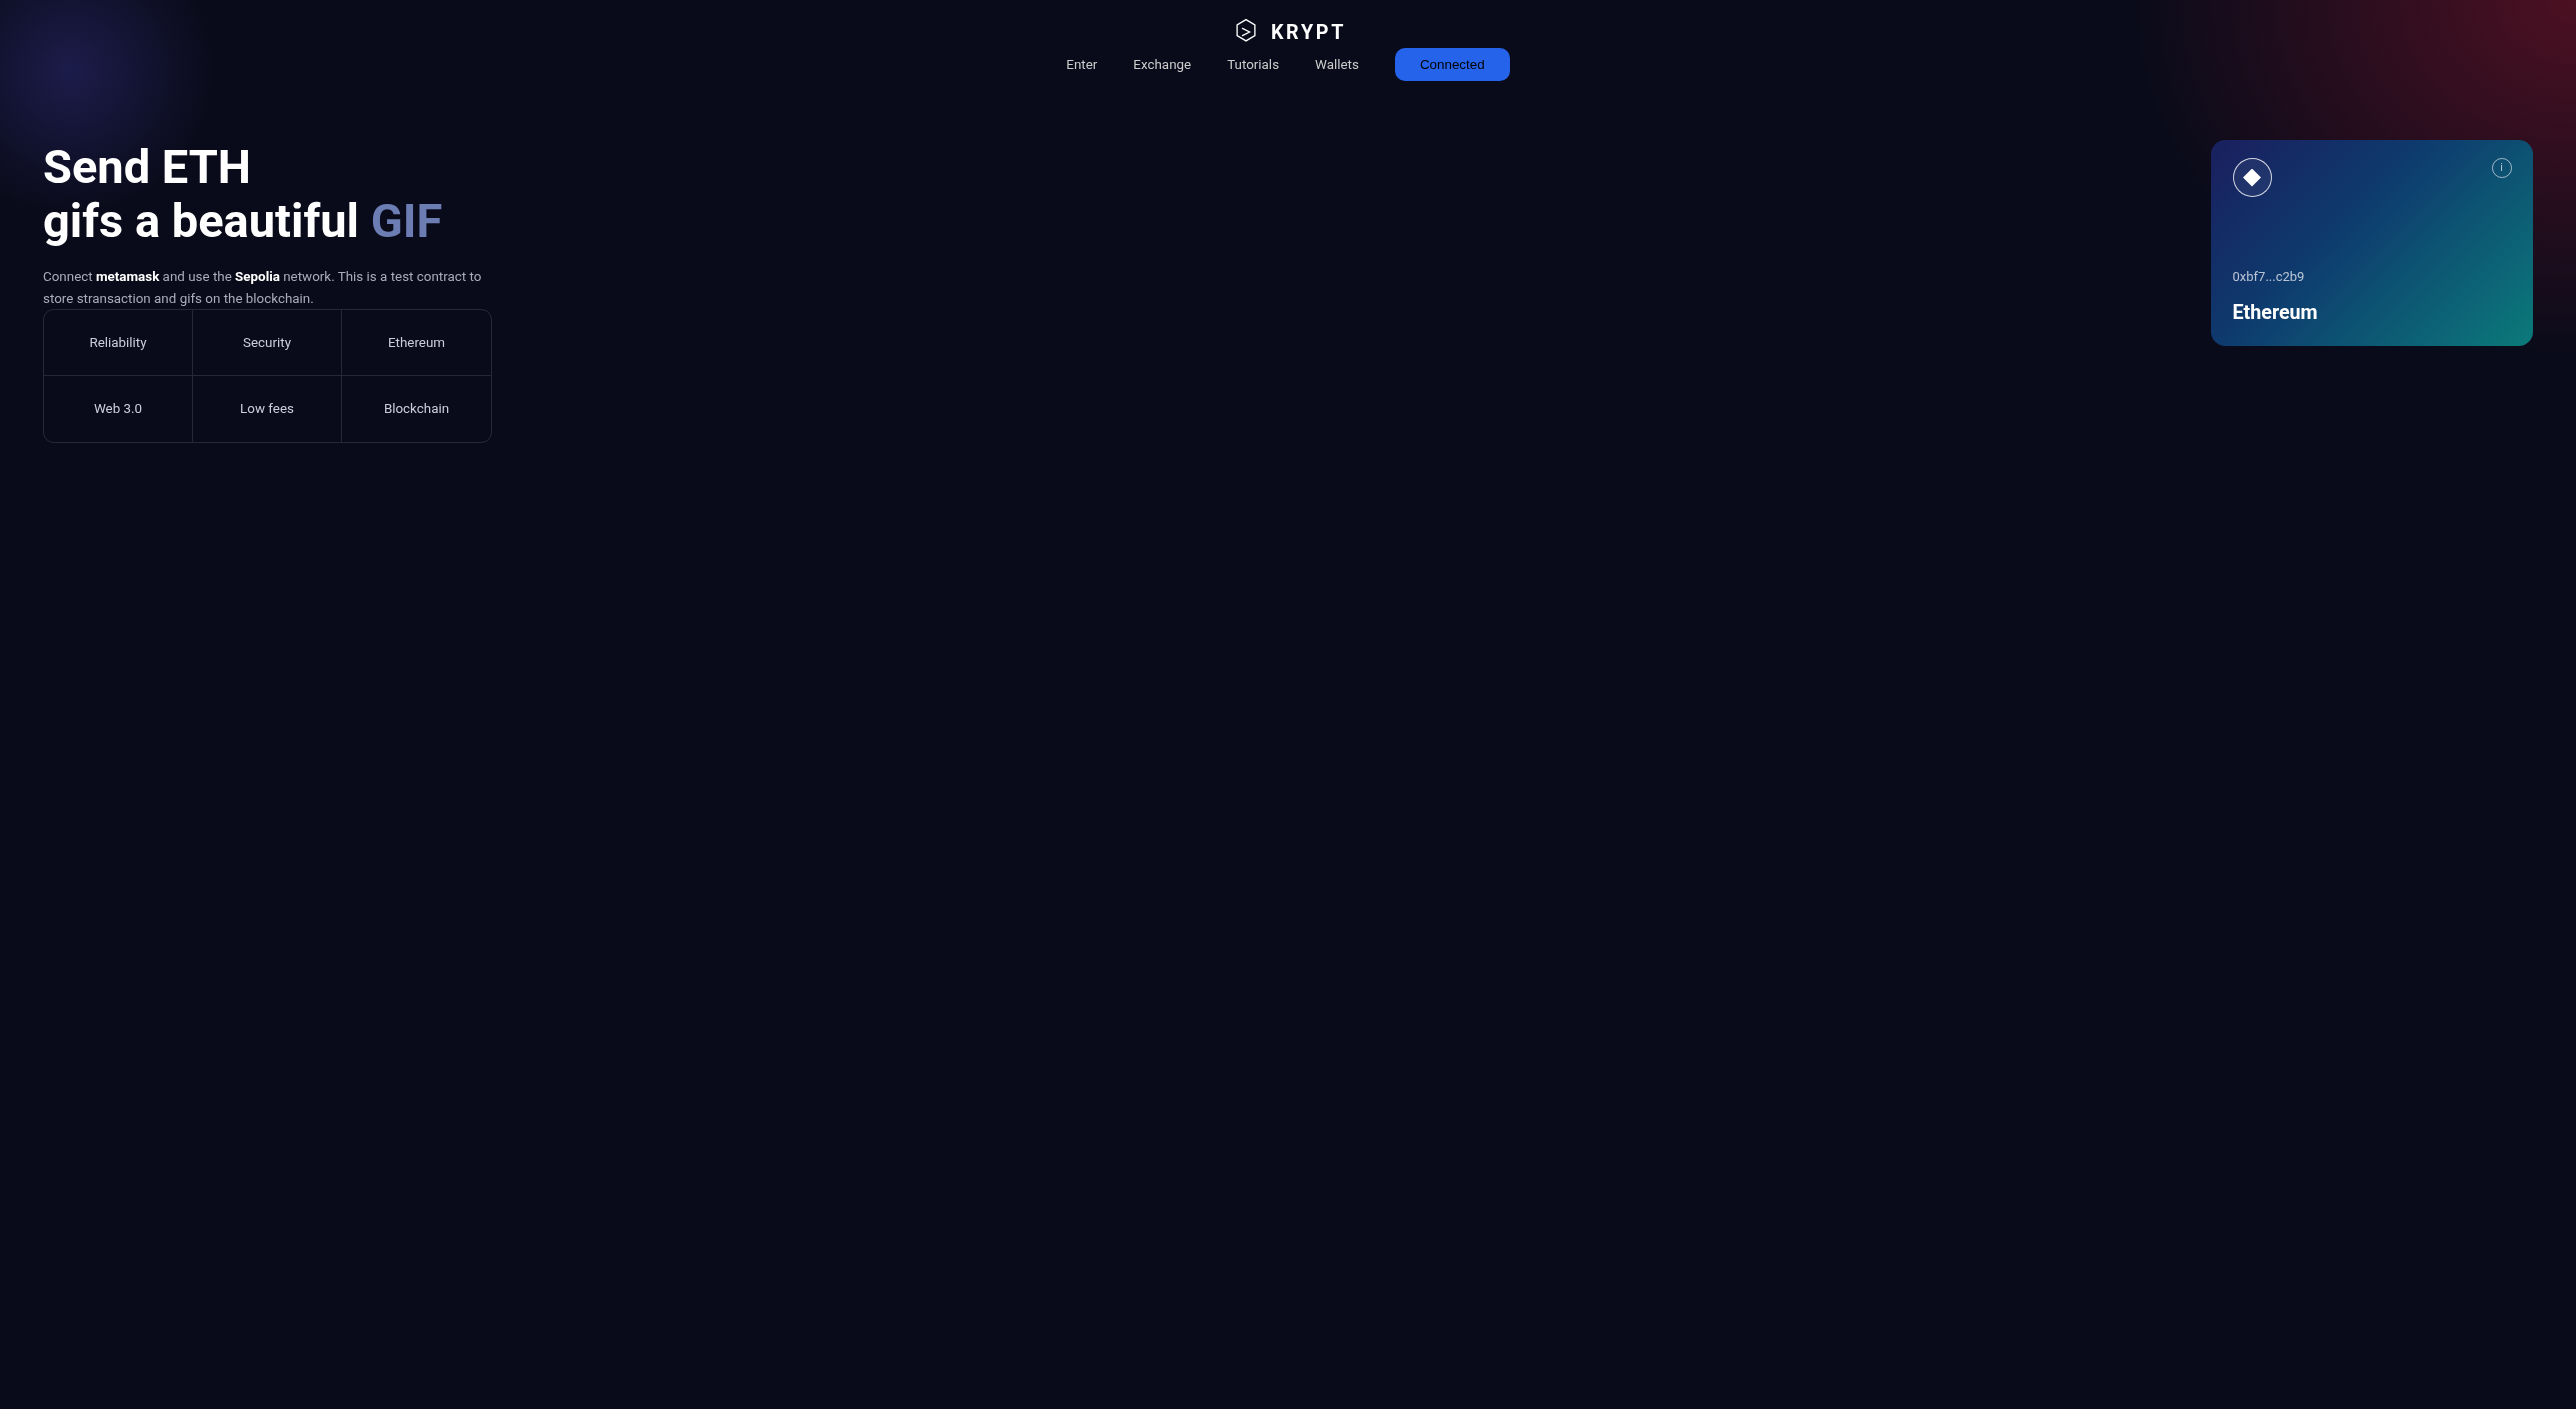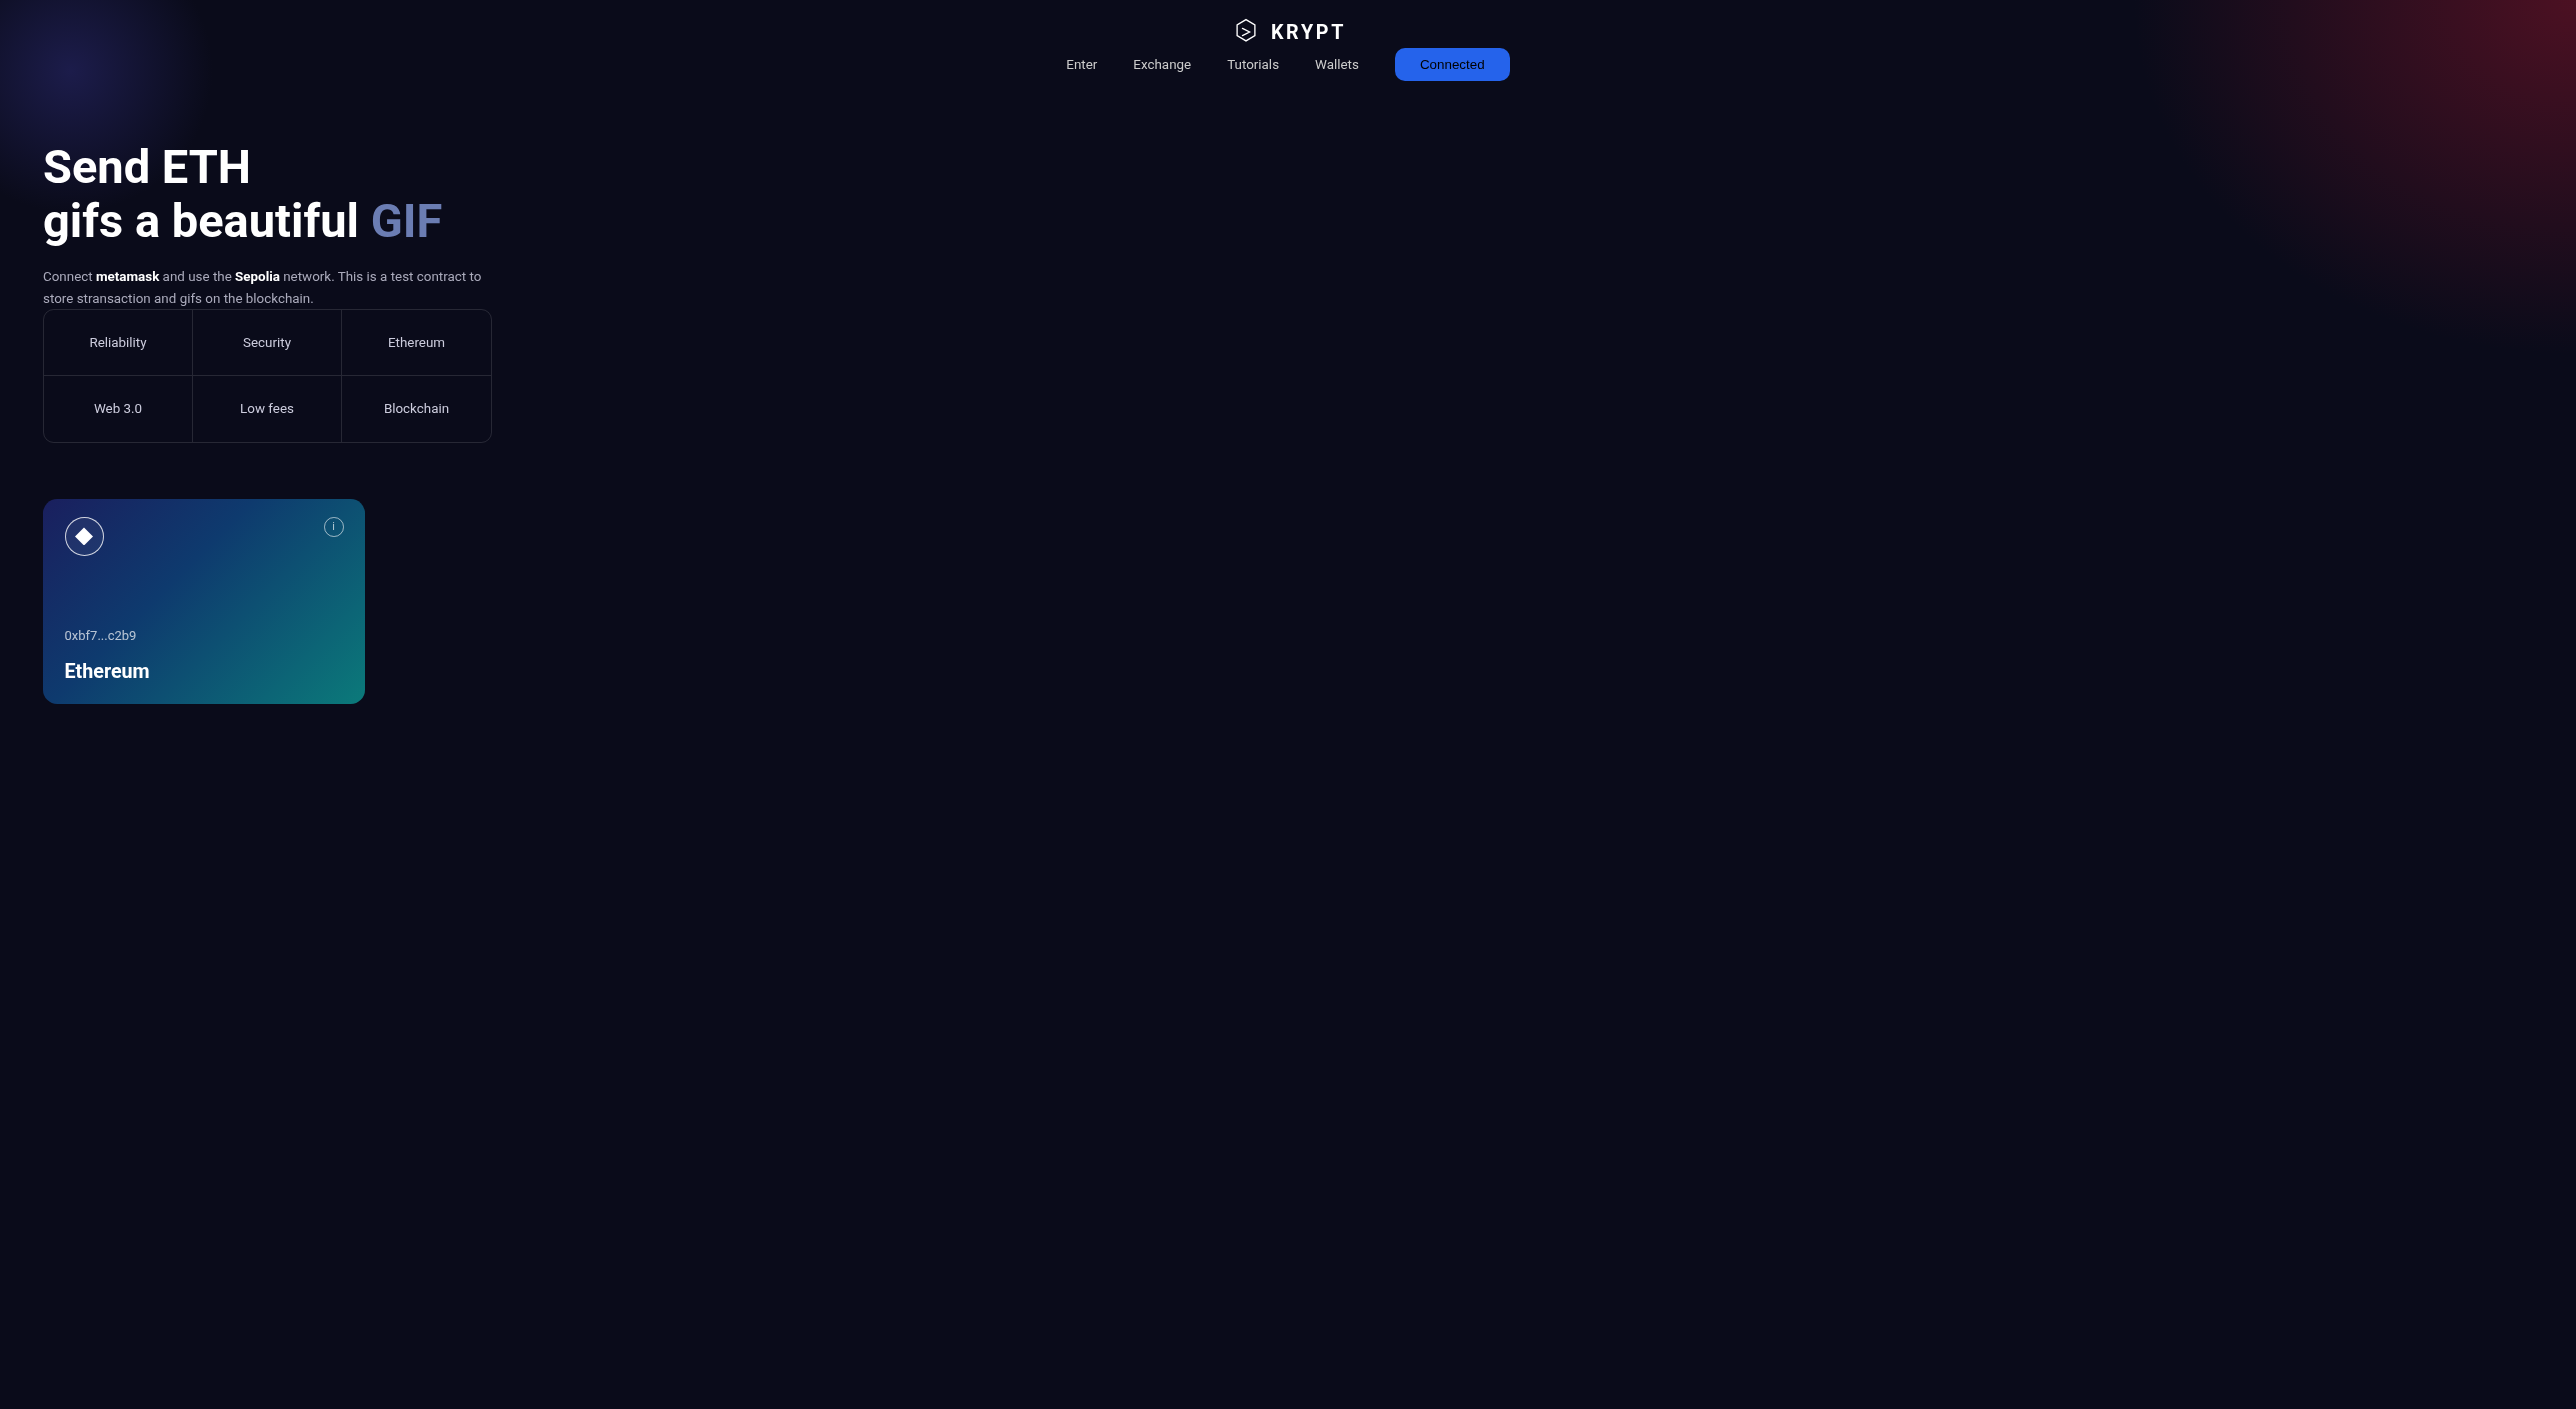--- a/index.html
+++ b/index.html
@@ -92,21 +92,20 @@
 
     
     .main {
       position: relative;
       z-index: 5;
       display: flex;
       align-items: flex-start;
       justify-content: space-between;
       padding: 43px 43px 0 43px;
       gap: 56px;
-      flex-direction: column;
     }
 
     
     .left {
       flex: 1;
       max-width: 590px;
     }
 
     .hero-title {
       font-size: 47px;

